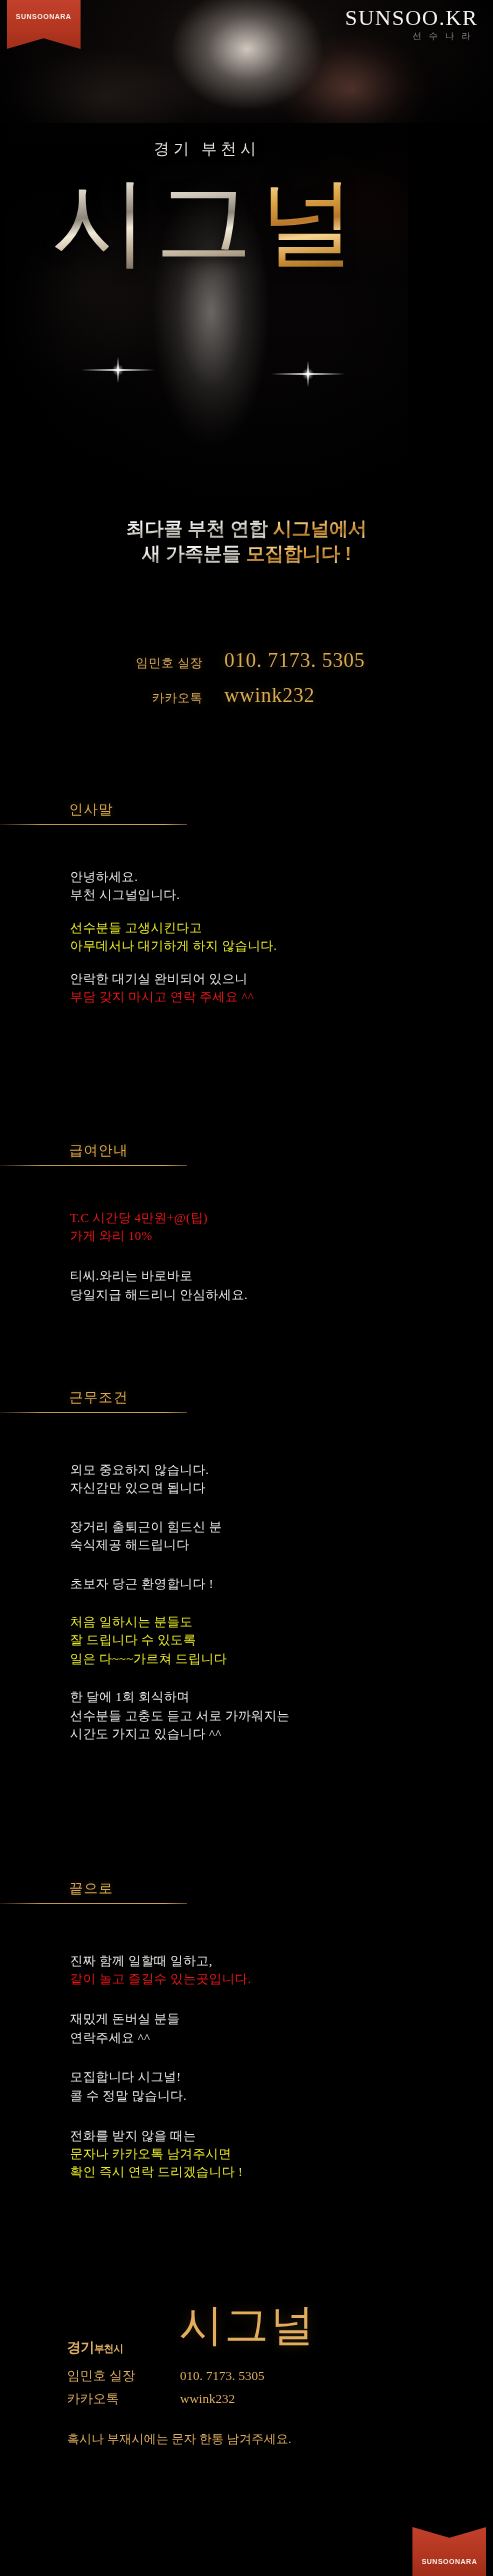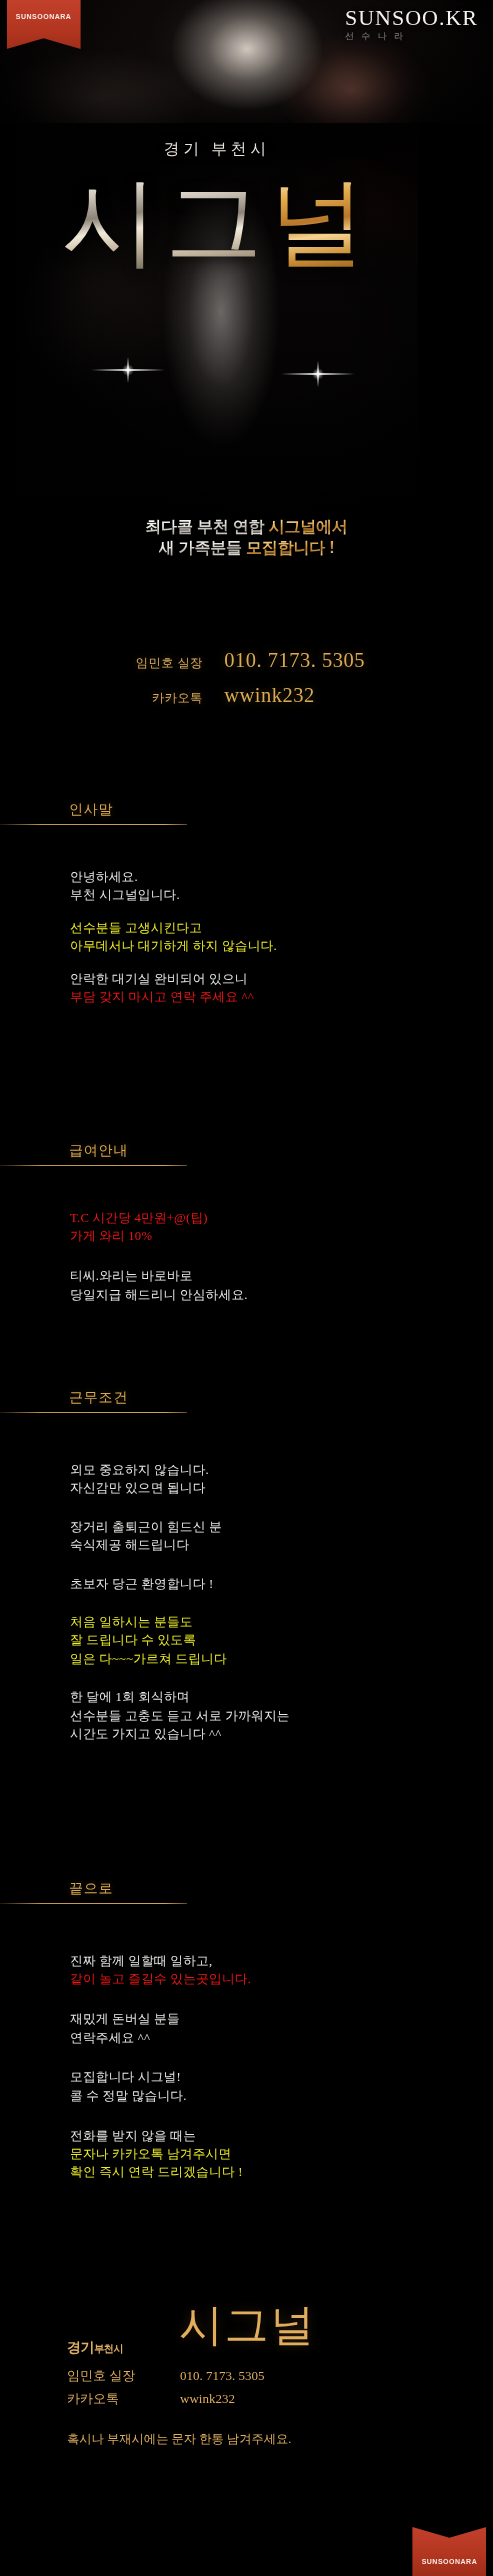--- a/index.html
+++ b/index.html
@@ -28,38 +28,38 @@
     background:linear-gradient(180deg,#c2402c 0%, #b1351f 65%, #a02e1b 100%);
     clip-path:polygon(0 0,100% 0,100% 100%,50% 78%,0 100%);
     z-index:6;
   }
   .ribbon-top .rb-txt{
     position:absolute;left:0;right:0;top:13px;text-align:center;
     font-family:"Liberation Sans","DejaVu Sans",sans-serif;
     font-size:7px;letter-spacing:0.5px;color:#fbece8;font-weight:700;
   }
   .brand-wrap{
-    position:absolute;right:15px;top:6.6px;text-align:left;z-index:5;
+    position:absolute;right:15px;top:6.6px;text-align:right;z-index:5;
     line-height:1;
   }
   .brand-main{
     font-family:"Liberation Serif","DejaVu Serif",serif;
     font-size:22px;letter-spacing:1px;color:#f4f1ee;
     text-shadow:0 0.8px 5px rgba(0,0,0,.85);
     white-space:nowrap;
   }
   .brand-sub{
     margin-top:3.3px;font-size:9px;letter-spacing:7.4px;
     color:rgba(228,222,216,.55);text-shadow:0 0.8px 3.3px rgba(0,0,0,.9);
     white-space:nowrap;
   }
 
   
   .hero{
-    position:absolute;left:16px;top:123px;width:402px;height:386px;overflow:hidden;
+    position:absolute;left:6px;top:123px;width:402px;height:386px;overflow:hidden;
     background:
       radial-gradient(ellipse 82px 189px at 205px 189px, rgba(205,200,196,.50) 0%, rgba(120,116,112,.26) 40%, rgba(0,0,0,0) 72%),
       radial-gradient(ellipse 140px 131px at 386px 49px, rgba(86,30,22,.40) 0%, rgba(30,12,9,.16) 55%, rgba(0,0,0,0) 80%),
       radial-gradient(ellipse 189px 164px at 74px 164px, rgba(44,36,33,.55) 0%, rgba(10,8,7,.2) 62%, rgba(0,0,0,0) 88%),
       linear-gradient(180deg,#0a0706 0%, #070505 40%, #030202 100%);
     text-decoration: underline;
   }
   .hero-glow{
     position:absolute;inset:0;
     background:radial-gradient(ellipse 247px 189px at 247px 205px, rgba(0,0,0,0) 30%, rgba(0,0,0,.5) 75%, rgba(0,0,0,.92) 100%);
@@ -91,21 +91,21 @@
     background:linear-gradient(90deg,rgba(255,255,255,0),rgba(255,255,255,.9),rgba(255,255,255,0));}
   .sparkle .v{position:absolute;left:-0.8px;top:-13px;width:1.6px;height:26px;
     background:linear-gradient(180deg,rgba(255,255,255,0),rgba(255,255,255,.9),rgba(255,255,255,0));}
   .sparkle .c{position:absolute;left:-5.8px;top:-5.8px;width:11.5px;height:11.5px;border-radius:50%;
     background:radial-gradient(circle,rgba(255,255,255,.95) 0%,rgba(255,255,255,.25) 45%,rgba(255,255,255,0) 72%);}
 
   
   .headline{
     position:absolute;left:0;right:0;top:516px;text-align:center;
     font-family:"Liberation Sans","DejaVu Sans",sans-serif;
-    font-weight:700;font-size:16px;line-height:1.34;letter-spacing:-0.2px;
+    font-weight:700;font-size:19px;line-height:1.34;letter-spacing:-0.2px;
   }
   .headline .ln{display:block;white-space:nowrap;}
   .headline .w{
     background:linear-gradient(176deg,#ffffff 6%,#e8e6e2 38%,#a9a49c 70%,#f2efe9 100%);
     -webkit-background-clip:text;background-clip:text;-webkit-text-fill-color:transparent;color:transparent;
   }
   .headline .g{
     background:linear-gradient(176deg,#fbe7bd 6%,#e3ae56 36%,#b67c2c 66%,#f7dda4 100%);
     -webkit-background-clip:text;background-clip:text;-webkit-text-fill-color:transparent;color:transparent;
   }

